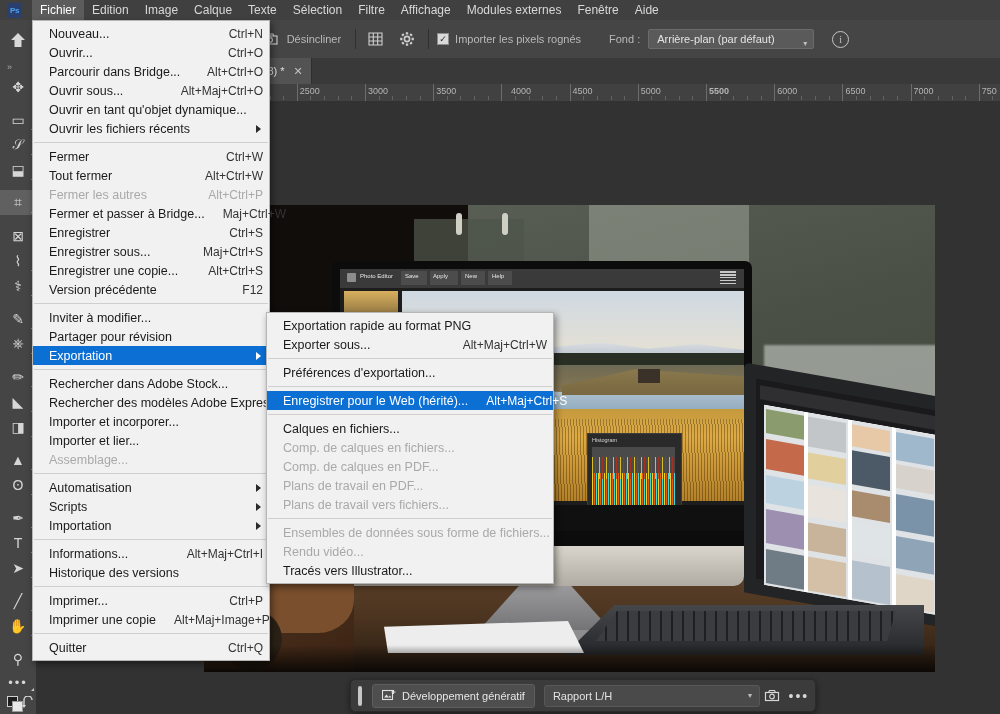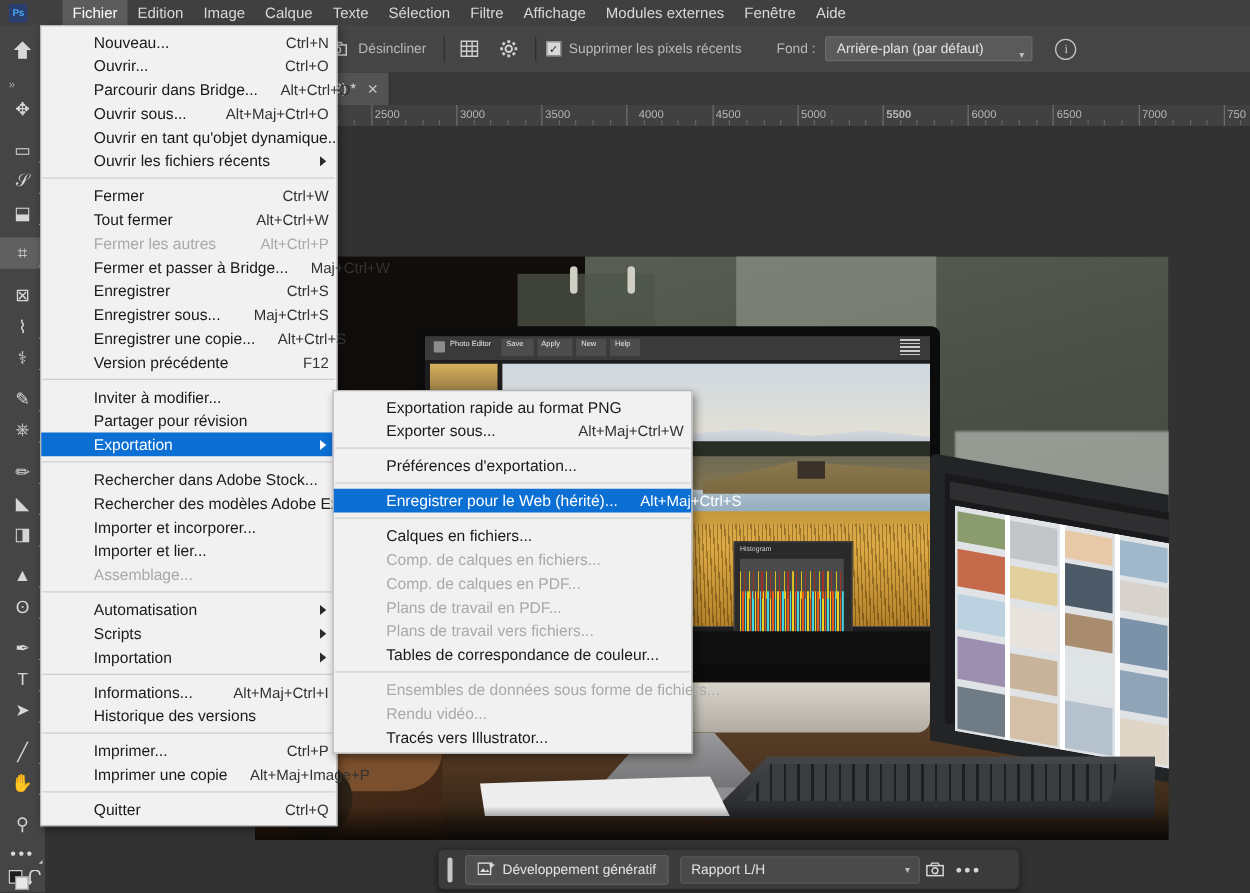--- a/index.html
+++ b/index.html
@@ -9,21 +9,21 @@
     font-family:"Liberation Sans", sans-serif;
     font-size:12px;
     color:#d4d4d4;
     -webkit-font-smoothing:antialiased;
   }
   .app{position:relative;width:1000px;height:714px;}
 
   
   .menubar{
     position:absolute;left:0;top:0;width:1000px;height:20px;
-    background:#404040;display:flex;align-items:center;gap:18px;
+    background:#404040;display:flex;align-items:center;
   }
   .ps-logo{
     width:15px;height:15px;margin-left:7px;margin-right:10px;
     background:#2a3f6e;border-radius:2px;
     display:flex;align-items:center;justify-content:center;
     color:#4aa3f0;font-size:8px;font-weight:bold;letter-spacing:-.3px;
   }
   .menubar .mi{
     padding:12px 8px;color:#d8d8d8;font-size:12px;white-space:nowrap;
   }
@@ -130,40 +130,40 @@
     display:flex;align-items:center;box-shadow:0 2px 6px rgba(0,0,0,.45);
   }
   .ctx-grip{width:4px;height:20px;background:#c6c6c6;border-radius:2px;margin-left:7px;}
   .ctx-btn{
     height:22px;background:#4e4e4e;border:1px solid #5e5e5e;border-radius:3px;
     display:flex;align-items:center;padding:0 9px;margin-left:10px;
     color:#e6e6e6;font-size:11px;white-space:nowrap;
   }
   .ctx-sel{
     height:22px;background:#4a4a4a;border:1px solid #585858;border-radius:3px;
-    display:flex;align-items:center;padding:0 8px;margin-left:9px;width:192px;
+    display:flex;align-items:center;padding:0 8px;margin-left:9px;width:216px;
     color:#e2e2e2;font-size:11px;position:relative;box-sizing:border-box;
   }
   .ctx-sel .car{position:absolute;right:7px;top:5px;font-size:8px;color:#bcbcbc;}
   .ctx-ico{width:26px;display:flex;align-items:center;justify-content:center;color:#d6d6d6;}
 
   
   .menu{
     position:absolute;background:#f1f1f1;border:1px solid #b6b6b6;
     box-shadow:2px 3px 7px rgba(0,0,0,.45);
     padding:3px 0;z-index:50;
     font-size:12.5px;color:#1a1a1a;
   }
   .menu-file{left:32px;top:20px;width:236px;}
   .menu-export{left:266px;top:312px;width:286px;}
   .mrow{
     height:19px;display:flex;align-items:center;padding:0 6px 0 16px;
     white-space:nowrap;position:relative;
   }
-  .mrow .lab{flex:1;margin-left:26px;}
+  .mrow .lab{flex:1;}
   .mrow .acc{color:#333;font-size:12px;margin-left:18px;}
   .mrow.dis .lab,.mrow.dis .acc{color:#a9a9a9;}
   .mrow.hl{background:#0b6fd4;color:#fff;}
   .mrow.hl .acc{color:#fff;}
   .mrow .arrow{
     position:absolute;right:8px;top:6px;width:0;height:0;
     border-top:4px solid transparent;border-bottom:4px solid transparent;
     border-left:5px solid #2a2a2a;
   }
   .mrow.hl .arrow{border-left-color:#fff;}
@@ -337,21 +337,21 @@
         <g stroke="#cfcfcf" stroke-width="2.4">
           <path d="M8 1.2 V3.4 M8 12.6 V14.8 M1.2 8 H3.4 M12.6 8 H14.8"></path>
           <path d="M3.2 3.2 L4.7 4.7 M11.3 11.3 L12.8 12.8 M12.8 3.2 L11.3 4.7 M4.7 11.3 L3.2 12.8"></path>
         </g>
       </svg>
       <span class="corner"></span>
     </div>
     <div class="opt-sep" style="margin-left:10px;"></div>
     <div style="display:flex;align-items:center;">
       <span class="chk">✓</span>
-      <span class="opt-txt" style="margin-left:0;">Supprimer les pixels récents</span>
+      <span class="opt-txt" style="margin-left:0;">Importer les pixels rognés</span>
     </div>
     <div class="opt-txt" style="margin-left:28px;">Fond :</div>
     <div class="sel-box" style="margin-left:8px;width:166px;">
       <span>Arrière-plan (par défaut)</span>
       <span class="car">▾</span>
     </div>
     <div class="info-ico" style="margin-left:18px;">i</div>
   </div>
 
   <div class="tabstrip">
@@ -736,23 +736,20 @@
         </div>
         <div class="mrow dis">
           <span class="lab">Comp. de calques en PDF...</span>
         </div>
         <div class="mrow dis">
           <span class="lab">Plans de travail en PDF...</span>
         </div>
         <div class="mrow dis">
           <span class="lab">Plans de travail vers fichiers...</span>
         </div>
-        <div class="mrow">
-          <span class="lab">Tables de correspondance de couleur...</span>
-        </div>
         <div class="msep"></div>
         <div class="mrow dis">
           <span class="lab">Ensembles de données sous forme de fichiers...</span>
         </div>
         <div class="mrow dis">
           <span class="lab">Rendu vidéo...</span>
         </div>
         <div class="mrow">
           <span class="lab">Tracés vers Illustrator...</span>
         </div>

